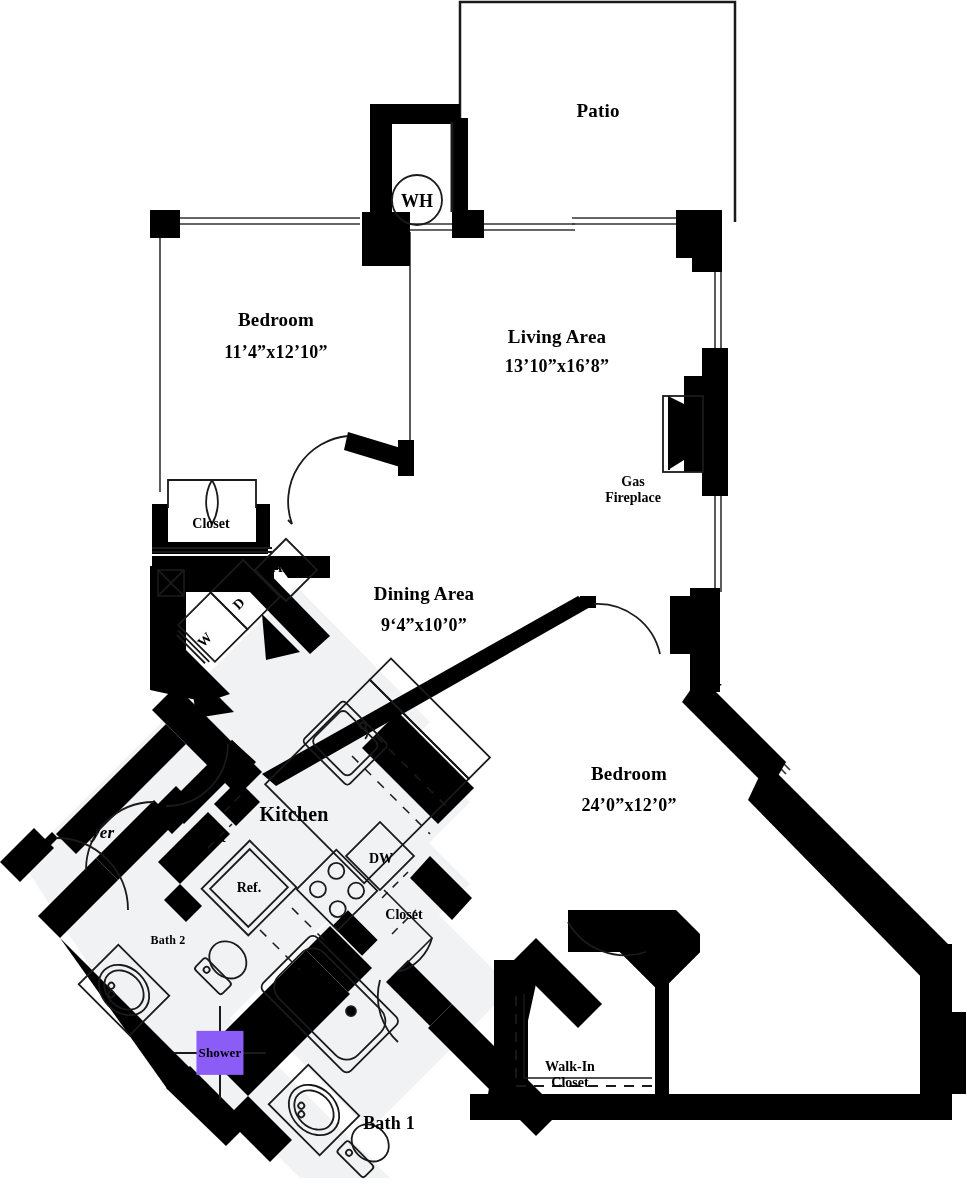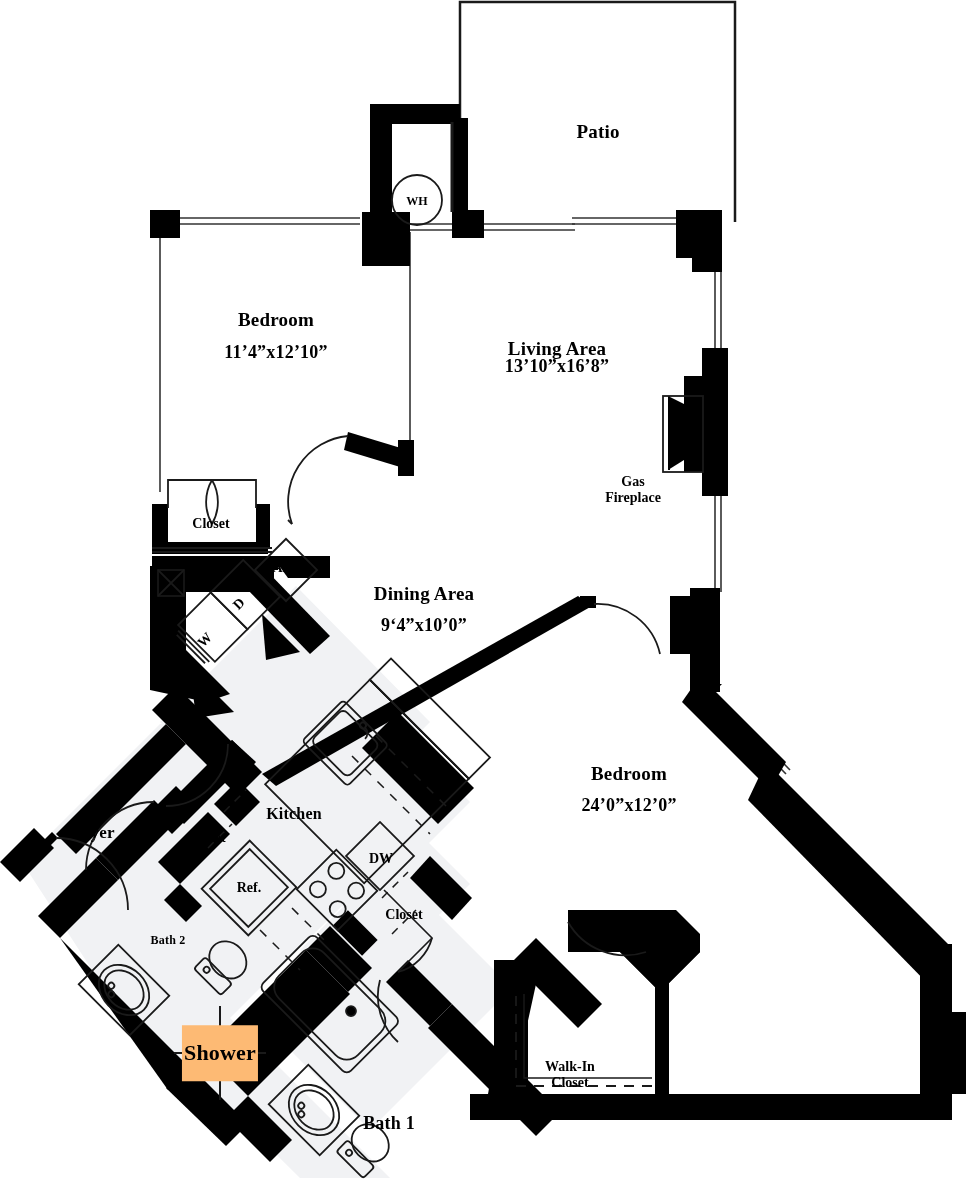--- a/index.html
+++ b/index.html
@@ -4,21 +4,21 @@
 <style>
   html,body{margin:0;padding:0;background:#ffffff;}
   body{font-family:"Liberation Serif", serif;}
   #plan{position:relative;width:967px;height:1199px;background:#fff;overflow:hidden;}
   #plan svg{position:absolute;left:0;top:0;}
   .lbl{position:absolute;color:#000;font-family:"Liberation Serif", serif;font-weight:bold;
        white-space:nowrap;line-height:1.25;text-align:center;transform:translate(-50%,-50%);}
   .room-name{font-size:19px;letter-spacing:.2px;}
   .room-dim{font-size:18px;letter-spacing:.2px;}
   .small{font-size:14px;}
-  .tiny{font-size:12px;}
+  .tiny{font-size:18px;}
   .two-line{line-height:1.15;margin-top:48px;}
 </style>
 </head>
 <body>
 
 <div id="plan">
 
   <svg width="967" height="1199" viewBox="0 0 967 1199">
 
     <g>
@@ -285,45 +285,45 @@
 
       <path d="M568,922 A66,66 0 0 0 646,952"></path>
       <g stroke-dasharray="10 8" stroke-width="1.8">
         <polyline points="516,996 516,1086 652,1086"></polyline>
       </g>
       <polyline points="524,994 524,1078 652,1078" stroke-width="1.4"></polyline>
 
     </g>
   </svg>
 
-  <div class="lbl room-name" style="left:598px;top:132px;">Patio</div>
+  <div class="lbl room-name" style="left:598px;top:111px;">Patio</div>
 
   <div class="lbl room-name" style="left:276px;top:320px;">Bedroom</div>
   <div class="lbl room-dim" style="left:276px;top:352px;">11’4”x12’10”</div>
 
-  <div class="lbl room-name" style="left:557px;top:337px;margin-top:12px;">Living Area</div>
+  <div class="lbl room-name" style="left:557px;top:337px;">Living Area</div>
   <div class="lbl room-dim" style="left:557px;top:366px;text-align:right;">13’10”x16’8”</div>
 
   <div class="lbl room-name" style="left:424px;top:594px;">Dining Area</div>
   <div class="lbl room-dim" style="left:424px;top:625px;">9‘4”x10’0”</div>
 
   <div class="lbl room-name" style="left:629px;top:774px;">Bedroom</div>
   <div class="lbl room-dim" style="left:629px;top:805px;">24’0”x12’0”</div>
 
-  <div class="lbl room-name" style="left:294px;top:814px;font-size:16px;">Kitchen</div>
-  <div class="lbl room-name" style="left:93px;top:833px;font-size:17px;">Foyer</div>
+  <div class="lbl room-name" style="left:294px;top:814px;font-size:20px;">Kitchen</div>
+  <div class="lbl room-name" style="left:93px;top:833px;font-size:17px;font-style:italic;">Foyer</div>
   <div class="lbl room-name" style="left:168px;top:940px;font-size:12px;">Bath 2</div>
   <div class="lbl room-name" style="left:389px;top:1123px;font-size:18px;">Bath 1</div>
   <div class="lbl small two-line" style="left:570px;top:1027px;">Walk-In<br>Closet</div>
 
   <div class="lbl tiny" style="left:417px;top:201px;">WH</div>
   <div class="lbl small two-line" style="left:633px;top:442px;">Gas<br>Fireplace</div>
   <div class="lbl small" style="left:283px;top:568px;">AH</div>
   <div class="lbl small" style="left:205px;top:640px;transform:translate(-50%,-50%) rotate(-45deg);">W</div>
   <div class="lbl small" style="left:239px;top:604px;transform:translate(-50%,-50%) rotate(-45deg);">D</div>
   <div class="lbl small" style="left:211px;top:524px;">Closet</div>
   <div class="lbl small" style="left:207px;top:838px;">Closet</div>
   <div class="lbl small" style="left:404px;top:915px;">Closet</div>
   <div class="lbl small" style="left:249px;top:888px;">Ref.</div>
   <div class="lbl small" style="left:381px;top:859px;">DW</div>
-  <div class="lbl room-name" style="left:220px;top:1053px;font-size:22px;background:#fdba74;padding:14px 2px;">Shower</div>
+  <div class="lbl room-name" style="left:220px;top:1053px;font-size:13px;background:#8b5cf6;padding:14px 2px;">Shower</div>
 
 </div>
 
 </body></html>

